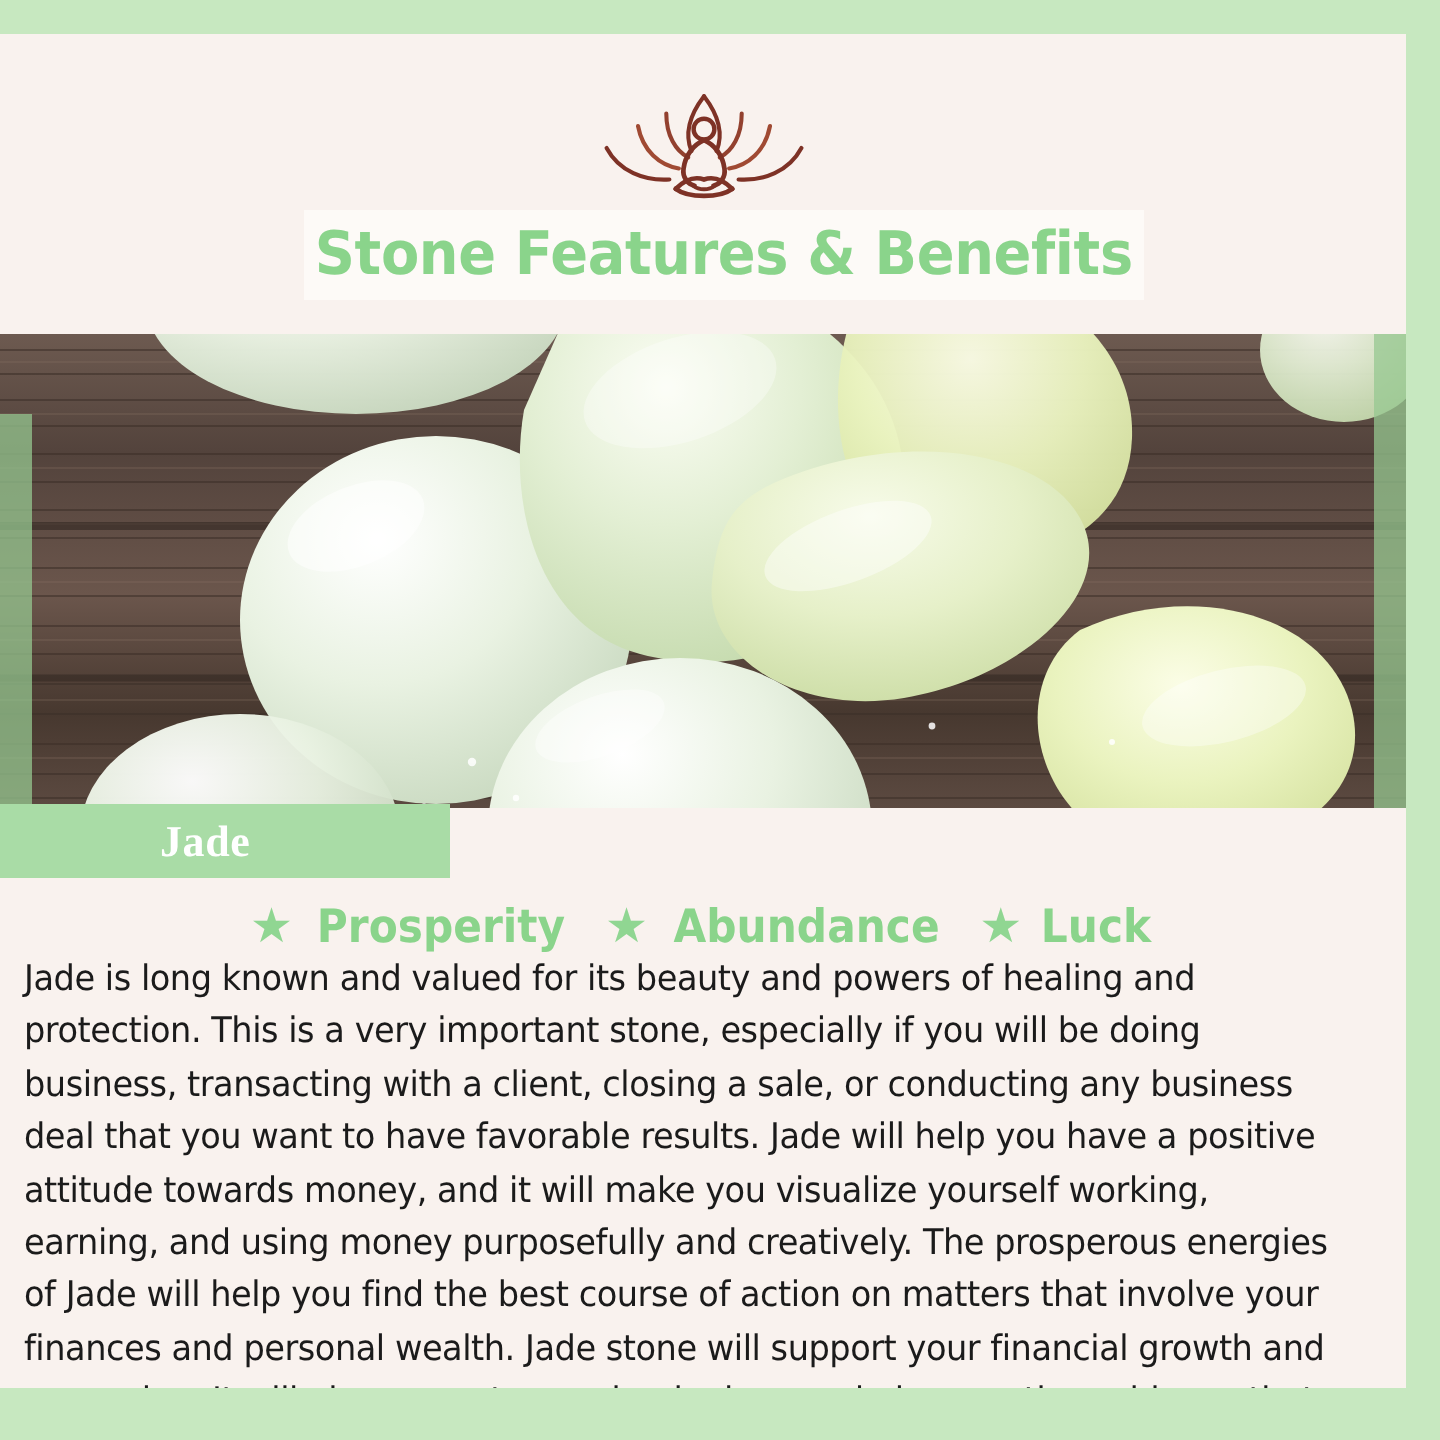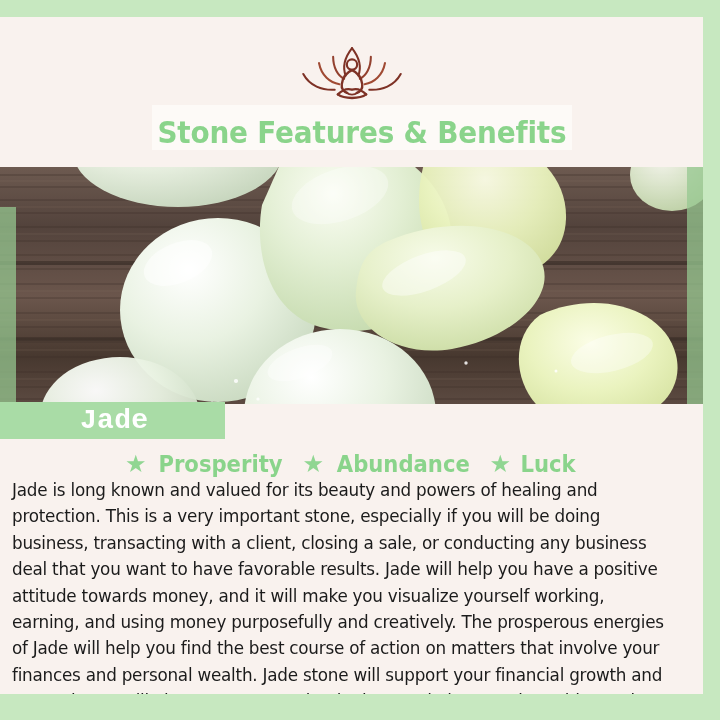--- a/index.html
+++ b/index.html
@@ -53,21 +53,21 @@
   .brand {
     font-family:"Liberation Serif", serif;
     font-size:14.5px; letter-spacing:2.3px;
     color:#3b3b3b; margin-top:3px;
   }
 
   
   .title-banner {
     position:absolute; top:105px; left:152px; width:420px; height:45px;
     background:#fdfaf7; z-index:3;
-    display:flex; align-items:flex-end; justify-content:center;
+    display:flex; align-items:center; justify-content:center;
   }
   .title-text {
     font-family:"DejaVu Sans", sans-serif;
     font-weight:bold;
     font-size:30px;
     letter-spacing:-0.2px;
     color:#8ad48b;
     transform:scaleX(0.93);
     white-space:nowrap;
   }
@@ -89,22 +89,22 @@
     background:rgba(150,200,145,0.74); z-index:4;
   }
 
   
   .jade-band {
     position:absolute; top:385px; left:0; width:225px; height:37px;
     background:#a9dca6; z-index:5;
     display:flex; align-items:center;
   }
   .jade-label {
-    font-family:Liberation Mono, monospace;
-    font-weight:bold; font-size:28px;
+    font-family:Liberation Serif, serif;
+    font-weight:bold; font-size:22px;
     color:#ffffff; margin-left:80px;
     letter-spacing:0.3px;
   }
 
   
   .keywords {
     position:absolute; top:430px; left:0; width:703px; height:33px;
     z-index:5;
     display:flex; align-items:center; justify-content:center;
     gap:14px;

